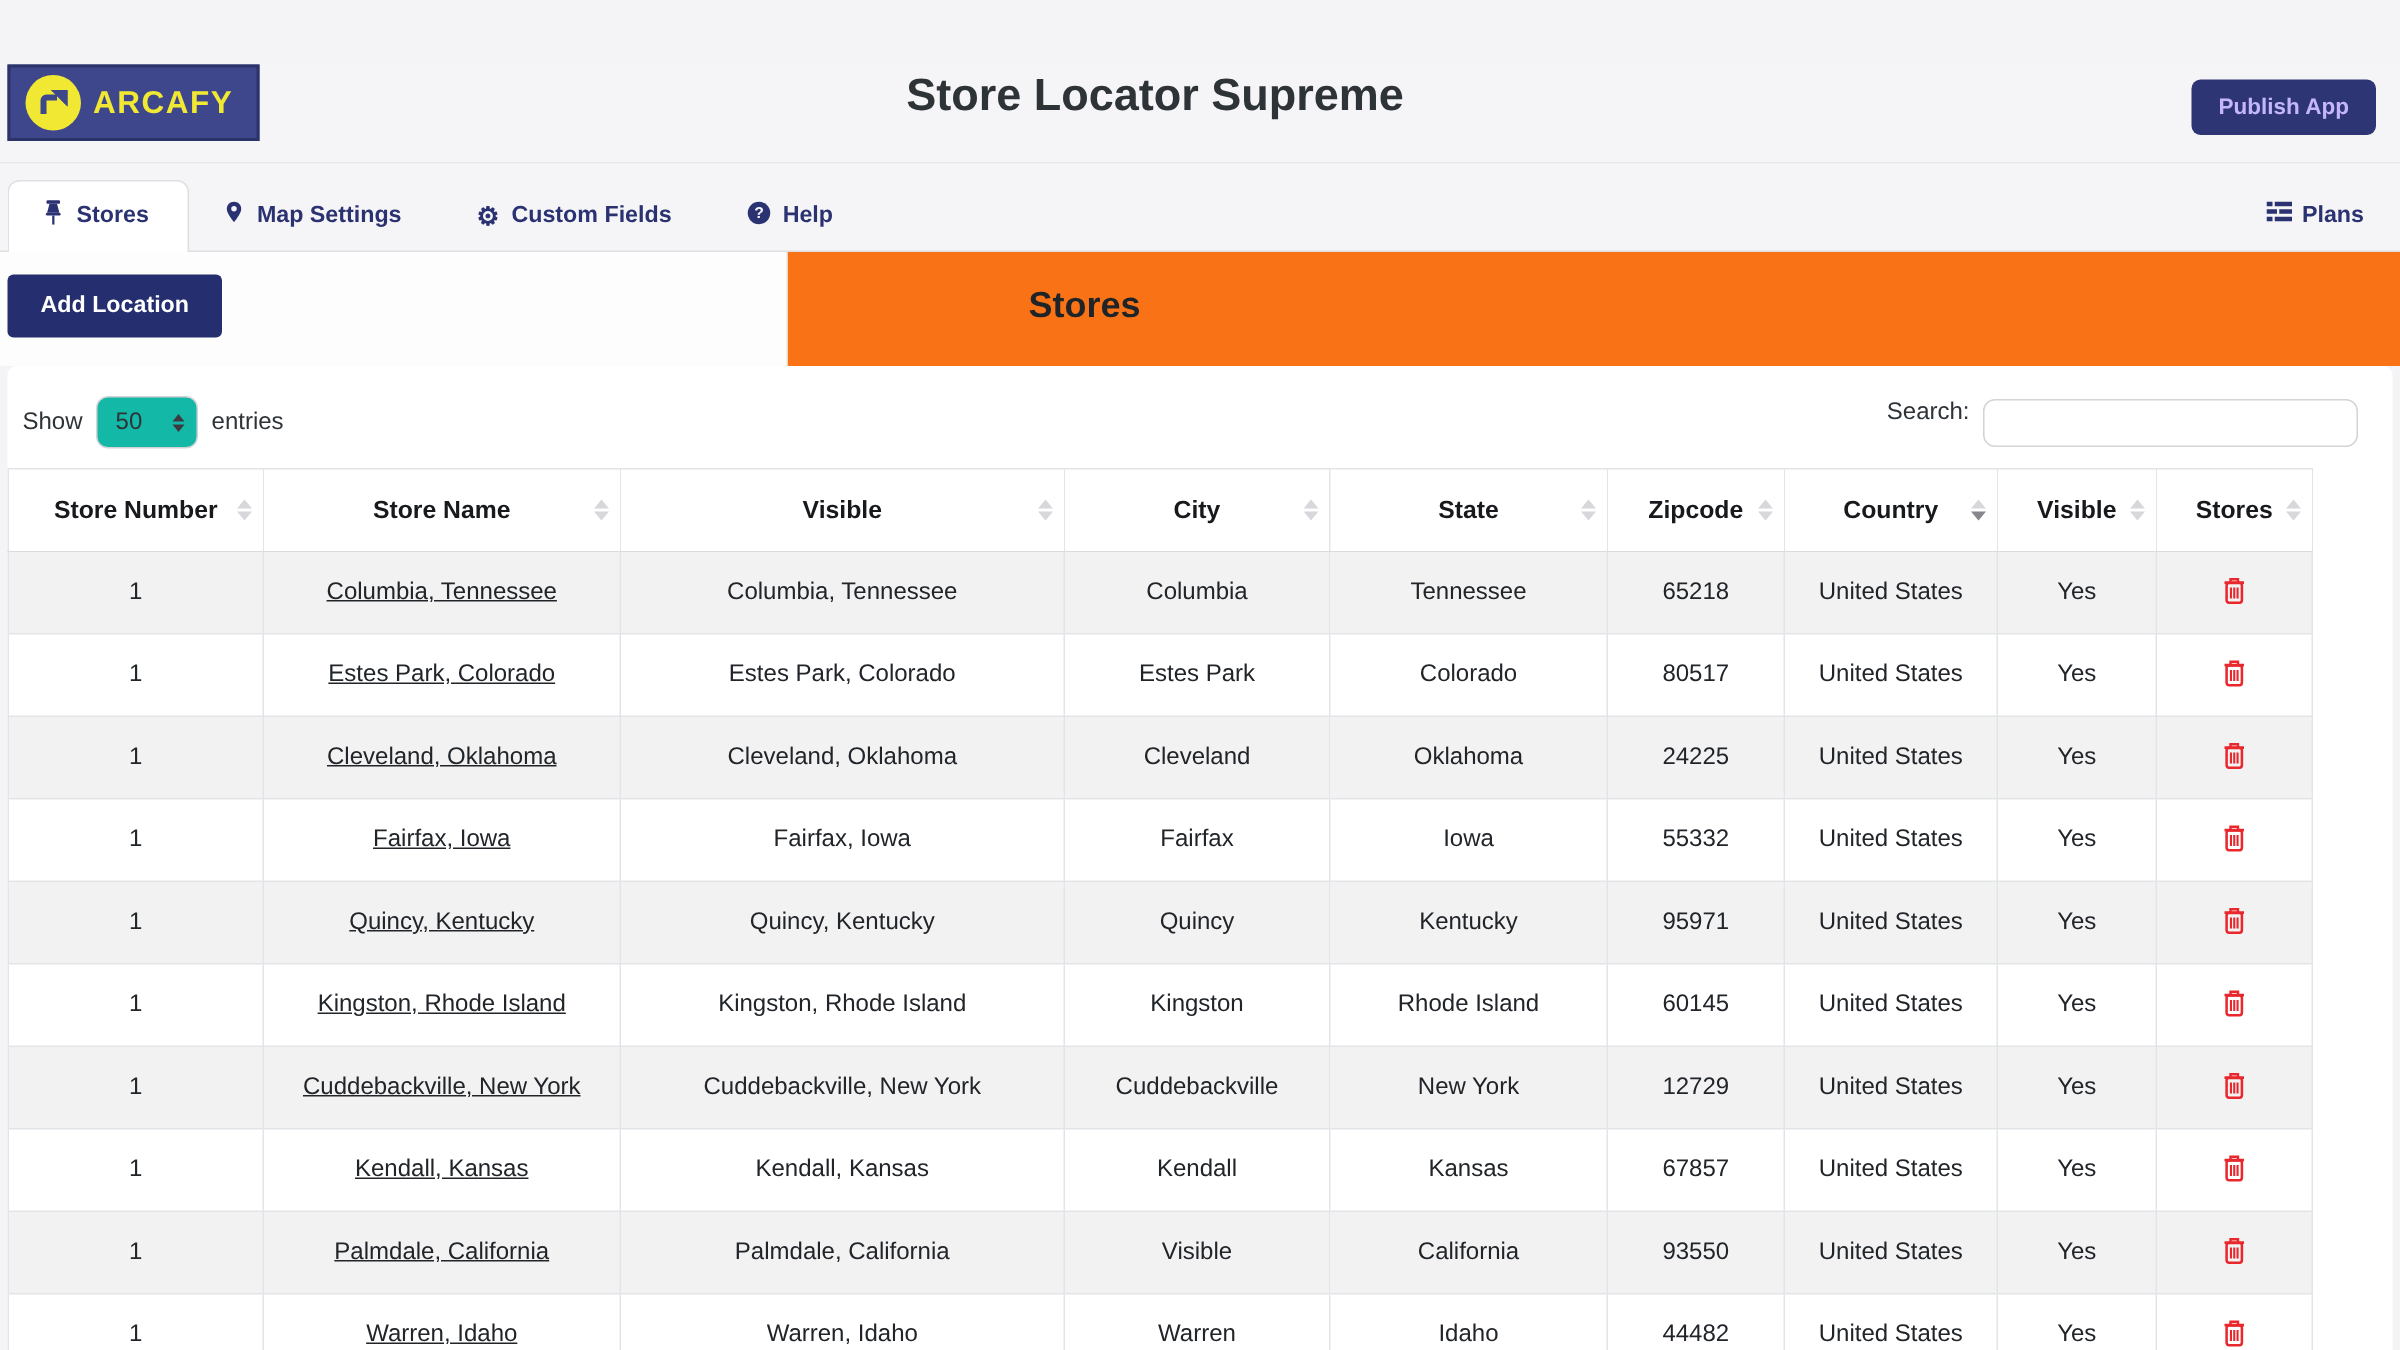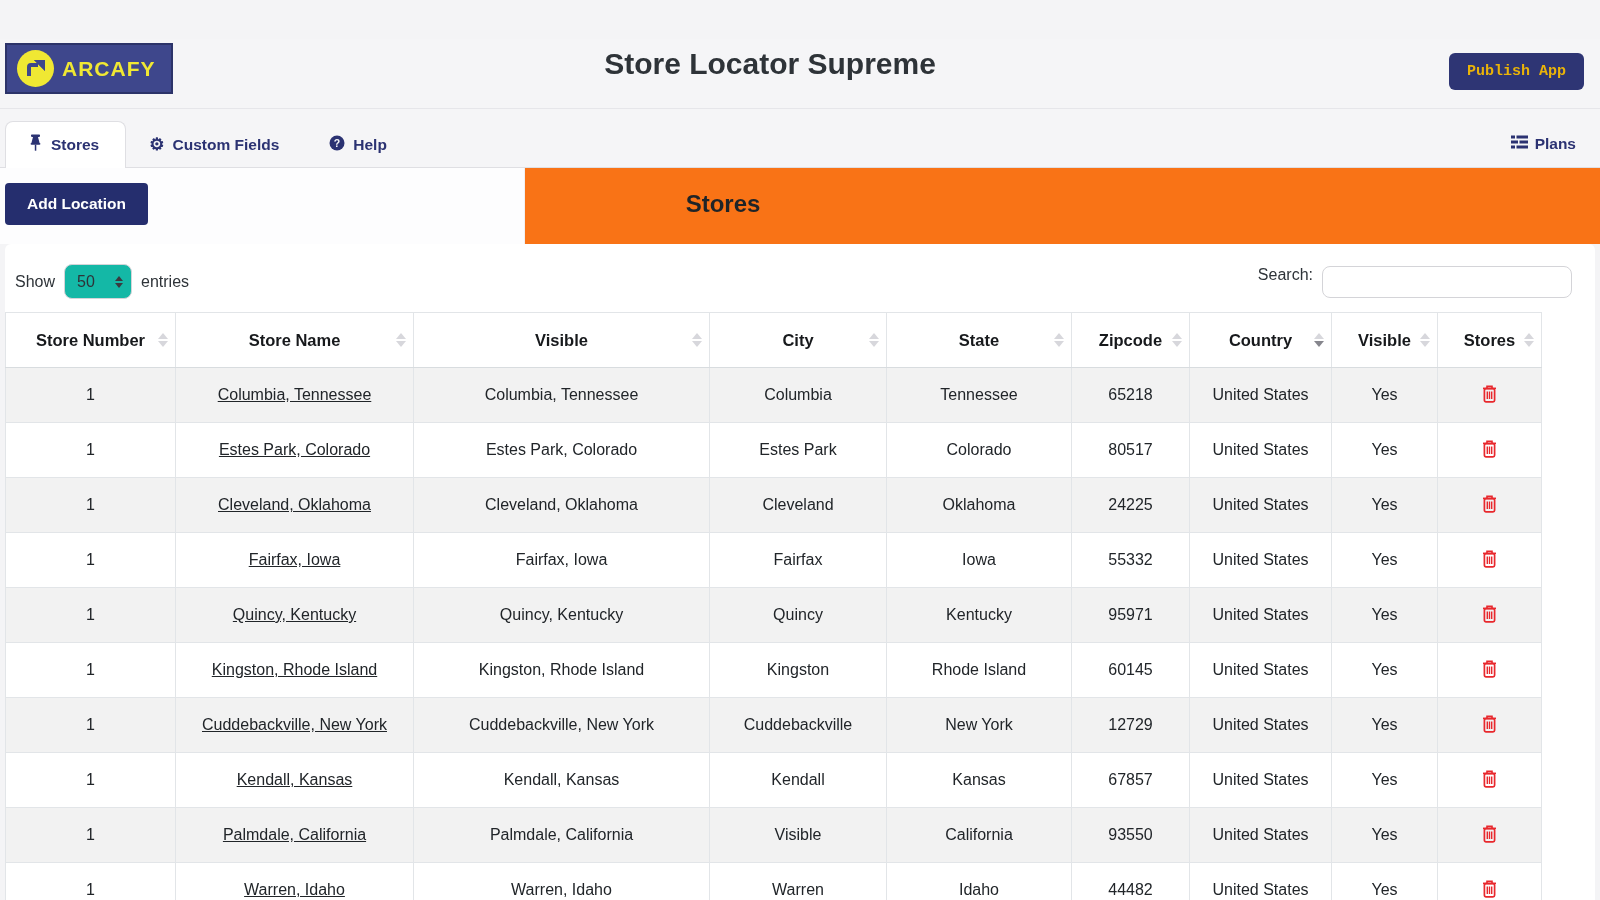--- a/index.html
+++ b/index.html
@@ -29,23 +29,23 @@
   }
   .logo-text {
     color:#f0e833; font-weight:bold; font-size:21px; letter-spacing:1px;
   }
   .app-title {
     position:absolute; left:0; right:95px; top:8px;
     text-align:center; font-size:30px; font-weight:600; color:#2e3338;padding-left:35px;
   }
   .publish-btn {
     position:absolute; right:16px; top:14px;
-    background:#2e3574; color:#eab308; font-weight:bold; font-size:15px;
+    background:#2e3574; color:#c4b5fd; font-weight:bold; font-size:15px;
     border:none; border-radius:6px; padding:10px 18px; cursor:pointer;
-    font-family:Liberation Mono, monospace;
+    font-family:Liberation Sans, sans-serif;
   }
   
   .tab-bar {
     position:relative; height:59px; background:#f5f5f7;
     border-bottom:1px solid #dfdfe3;
   }
   .tabs { position:absolute; left:5px; bottom:-1px; display:flex; }
   .tab {
     display:flex; align-items:center; gap:8px;
     padding:12px 26px 13px 22px;
@@ -157,20 +157,29 @@
     <div class="tab active">
       <span>
         <svg width="15" height="17" viewBox="0 0 15 17">
           <rect x="3" y="0.5" width="9" height="2.4" rx="0.8" fill="#2b3272"></rect>
           <path d="M5 2.9 h5 l1.6 6 H3.4 Z" fill="#2b3272"></path>
           <rect x="2.6" y="8.9" width="9.8" height="1.8" rx="0.9" fill="#2b3272"></rect>
           <rect x="6.8" y="10.7" width="1.5" height="6" fill="#2b3272"></rect>
         </svg>
       </span>
       <span>Stores</span>
+    </div>
+    <div class="tab">
+      <span>
+        <svg width="14" height="17" viewBox="0 0 16 17">
+          <path d="M8 0.5 C4.7 0.5 2.5 2.9 2.5 6 c0 3.6 5.5 10 5.5 10 s5.5-6.4 5.5-10 C13.5 2.9 11.3 0.5 8 0.5 Z" fill="#2b3272"></path>
+          <circle cx="8" cy="5.8" r="2.1" fill="#f5f5f7"></circle>
+        </svg>
+      </span>
+      <span>Map Settings</span>
     </div>
     <div class="tab">
       <span class="glyph-icon">⚙</span>
       <span>Custom Fields</span>
     </div>
     <div class="tab">
       <span>
         <svg width="16" height="16" viewBox="0 0 16 16">
           <circle cx="8" cy="8" r="7.5" fill="#2b3272"></circle>
           <text x="8" y="11.6" text-anchor="middle" font-family="Liberation Sans, sans-serif" font-size="10.5" font-weight="bold" fill="#f5f5f7">?</text>

